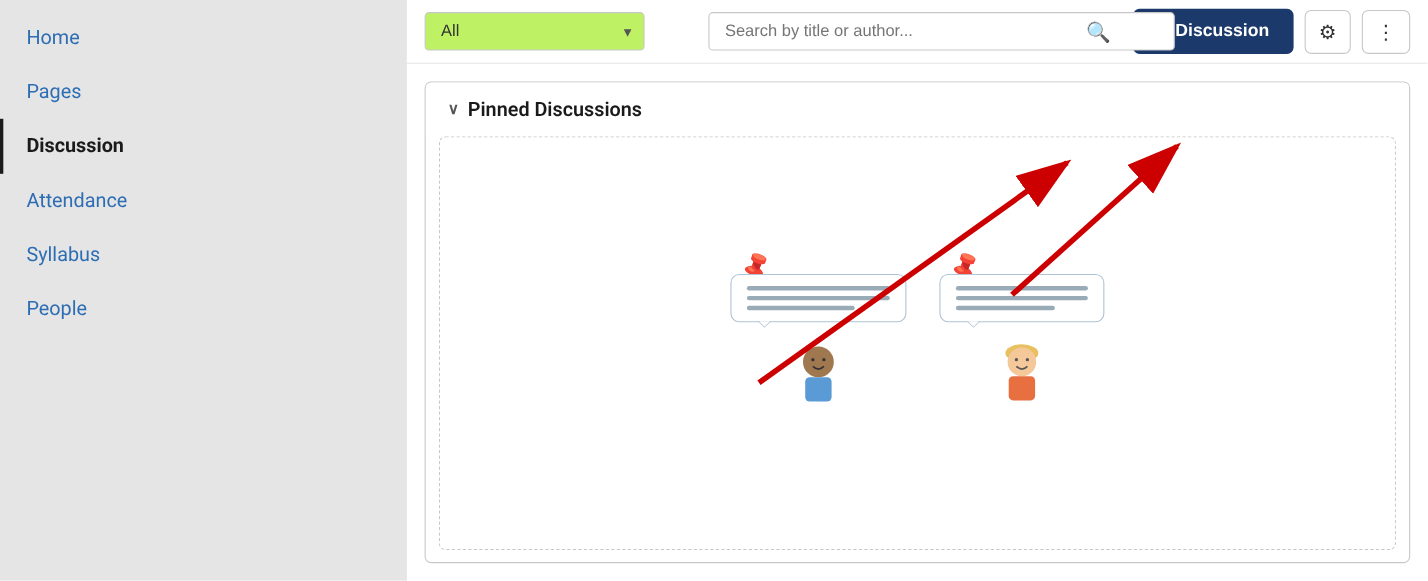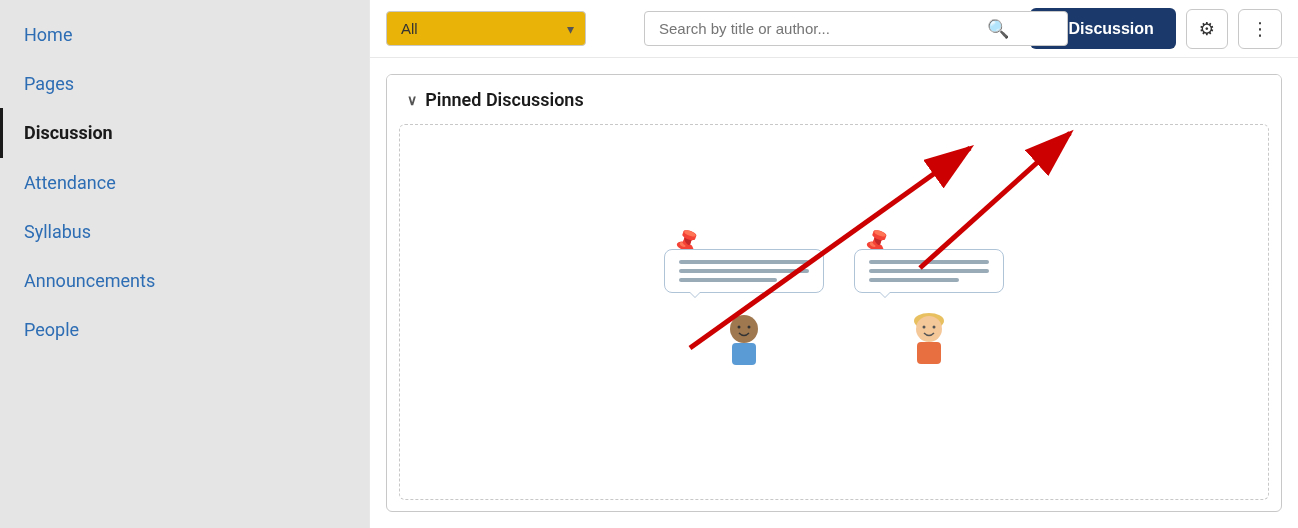--- a/index.html
+++ b/index.html
@@ -59,21 +59,21 @@
       border-bottom: 1px solid #e8e8e8;
       background: #fff;
     }
 
     .filter-select {
       border: 1.5px solid #c8c8c8;
       border-radius: 4px;
       padding: 8px 36px 8px 14px;
       font-size: 15px;
       color: #333;
-      background: #eab308;
+      background: #bef264;
       appearance: none;
       -webkit-appearance: none;
       min-width: 200px;
       position: relative;
       cursor: pointer;
     }
     .select-wrapper {
       position: relative;
       display: inline-block;
     }
@@ -265,21 +265,20 @@
 </head>
 <body>
 
 <nav class="sidebar">
   <div class="sidebar-nav">
     <a class="sidebar-item">Home</a>
     <a class="sidebar-item">Pages</a>
     <a class="sidebar-item active">Discussion</a>
     <a class="sidebar-item">Attendance</a>
     <a class="sidebar-item">Syllabus</a>
-    <a class="sidebar-item">Announcements</a>
     <a class="sidebar-item">People</a>
   </div>
 </nav>
 
 <div class="main-content">
 
   <div class="top-bar">
     <div class="select-wrapper">
       <select class="filter-select">
         <option>All</option>

